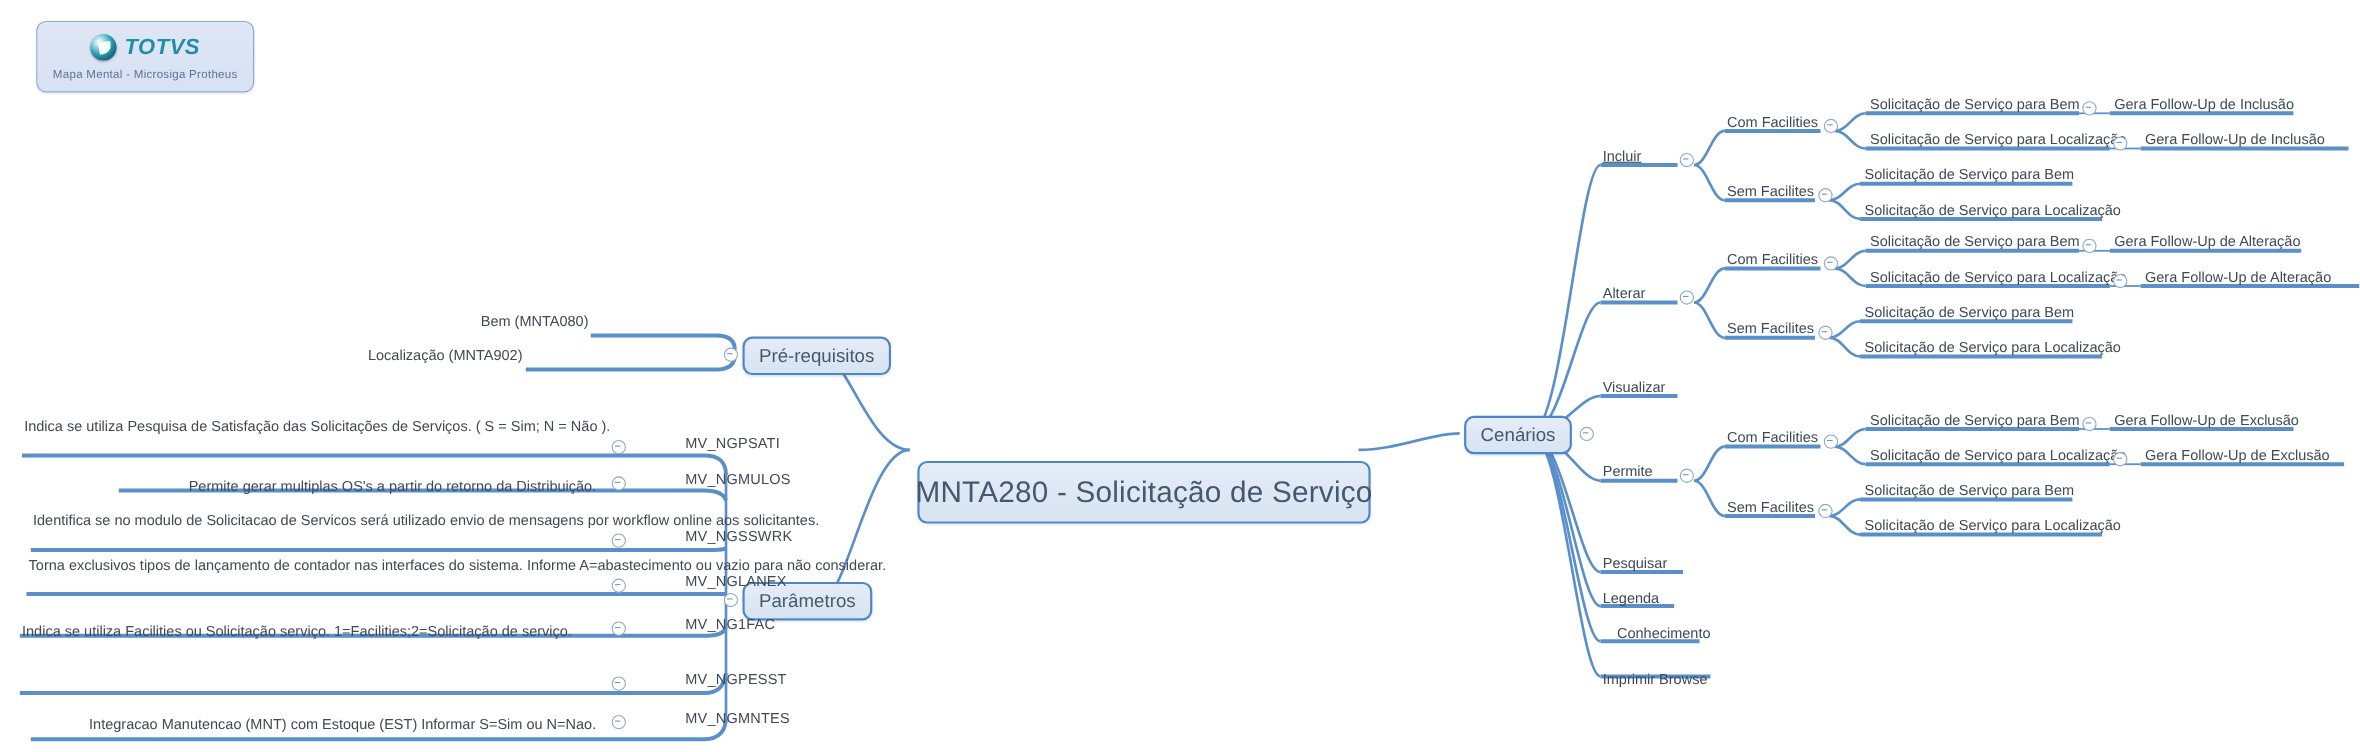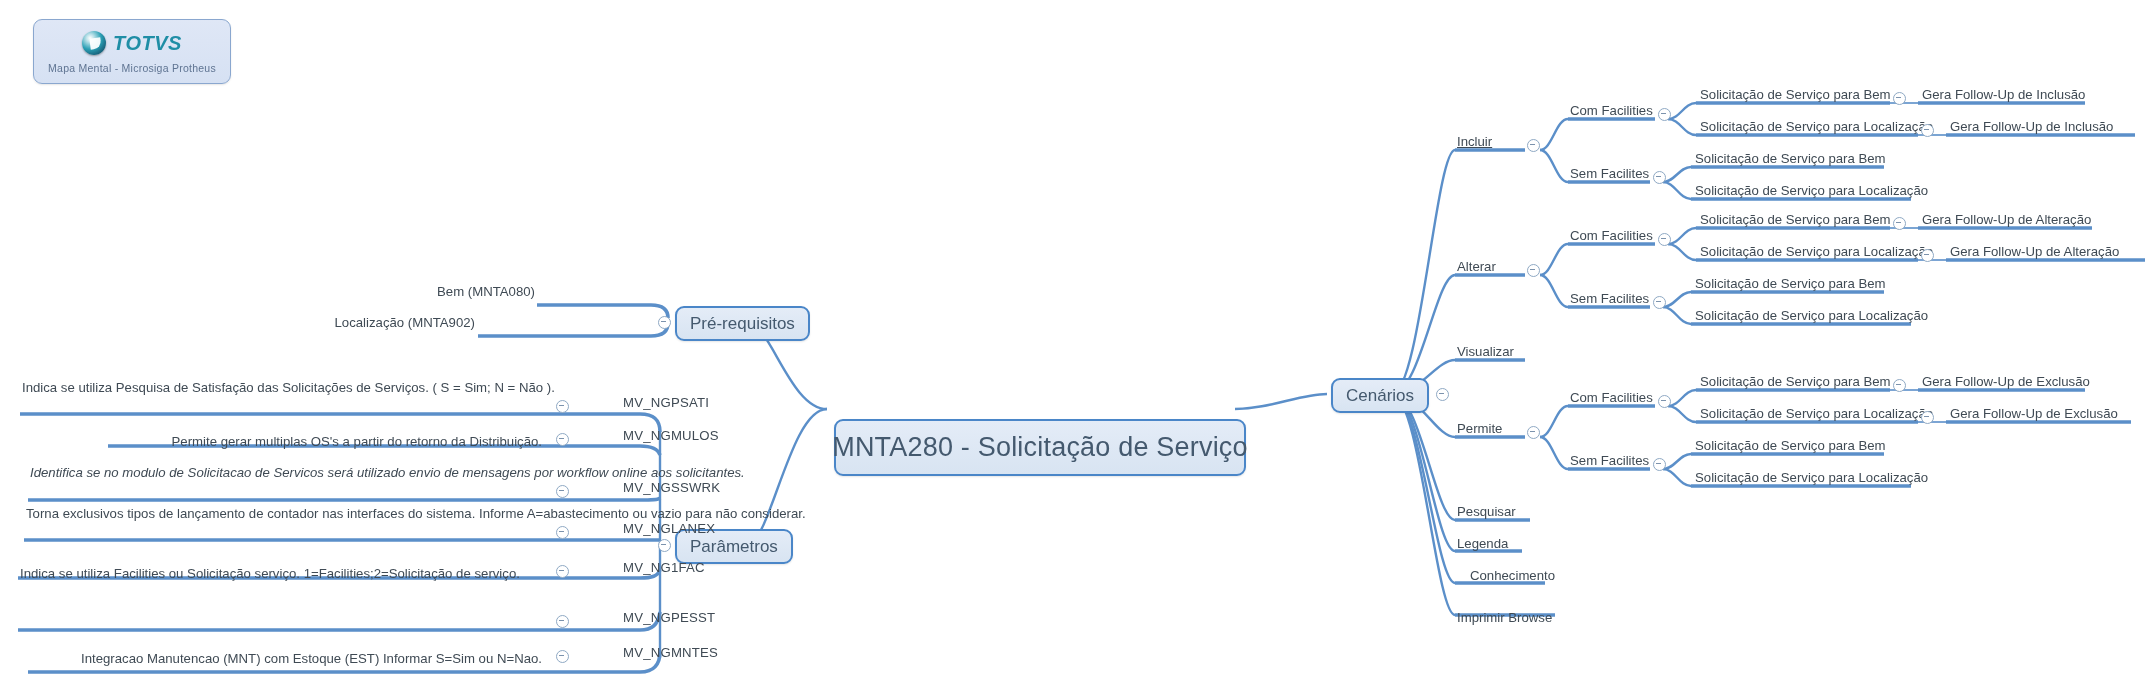--- a/index.html
+++ b/index.html
@@ -214,21 +214,21 @@
   <div class="tog" style="left:658px;top:539px;"></div>
 
   <div class="node txt l" style="left:22px;top:379px;width:520px;">Indica se utiliza Pesquisa de Satisfação das Solicitações de Serviços. ( S = Sim; N = Não ).</div>
   <div class="tog" style="left:556px;top:400px;"></div>
   <div class="node code" style="left:575px;top:395px;">MV_NGPSATI</div>
 
   <div class="node txt r" style="left:110px;top:433px;width:432px;">Permite gerar multiplas OS's a partir do retorno da Distribuição.</div>
   <div class="tog" style="left:556px;top:433px;"></div>
   <div class="node code" style="left:575px;top:428px;">MV_NGMULOS</div>
 
-  <div class="node txt l" style="left:30px;top:464px;width:512px;font-style:italic;">Identifica se no modulo de Solicitacao de Servicos será utilizado envio de mensagens por workflow online aos solicitantes.</div>
+  <div class="node txt l" style="left:30px;top:464px;width:512px;">Identifica se no modulo de Solicitacao de Servicos será utilizado envio de mensagens por workflow online aos solicitantes.</div>
   <div class="tog" style="left:556px;top:485px;"></div>
   <div class="node code" style="left:575px;top:480px;">MV_NGSSWRK</div>
 
   <div class="node txt l" style="left:26px;top:505px;width:516px;">Torna exclusivos tipos de lançamento de contador  nas interfaces do sistema. Informe A=abastecimento ou vazio para não considerar.</div>
   <div class="tog" style="left:556px;top:526px;"></div>
   <div class="node code" style="left:575px;top:521px;">MV_NGLANEX</div>
 
   <div class="node txt l" style="left:20px;top:565px;width:522px;">Indica se utiliza Facilities ou Solicitação  serviço. 1=Facilities;2=Solicitação de serviço.</div>
   <div class="tog" style="left:556px;top:565px;"></div>
   <div class="node code" style="left:575px;top:560px;">MV_NG1FAC</div>

